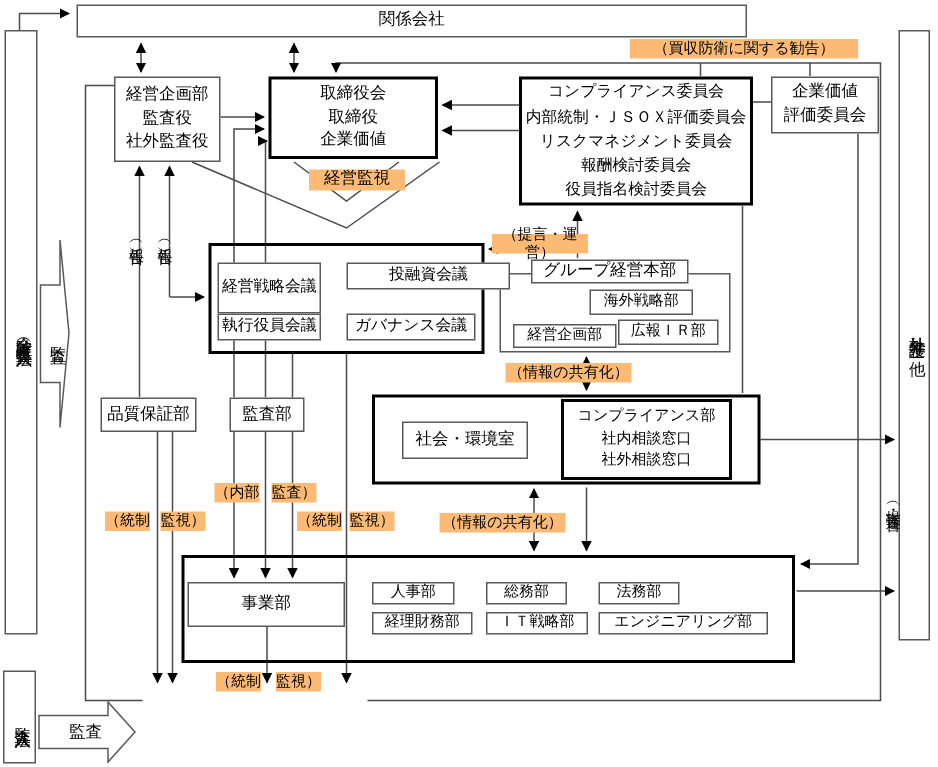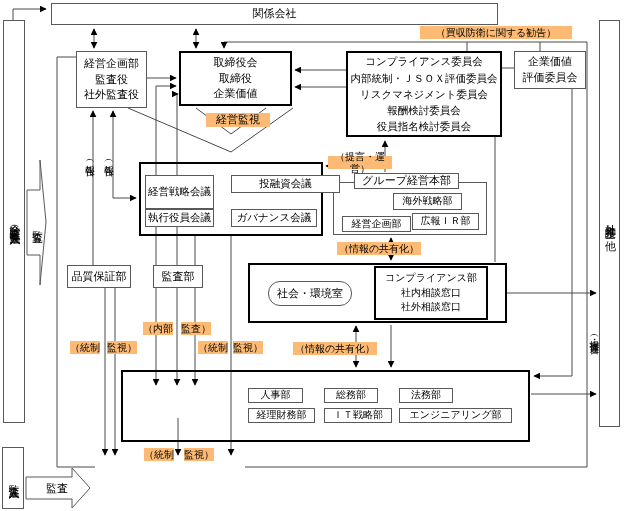--- a/index.html
+++ b/index.html
@@ -135,37 +135,38 @@
   <div class="b" style="left:354px;top:173px;width:105px;height:16px;z-index:3;">グループ経営本部</div>
   <div class="b s10" style="left:346px;top:193px;width:69px;height:17px;margin-left:47px;">海外戦略部</div>
   <div class="b s10" style="left:412px;top:193px;width:67px;height:17px;margin-top:20px;">広報ＩＲ部</div>
   <div class="b s10" style="left:342px;top:216px;width:69px;height:16px;">経営企画部</div>
   <div class="lbl" style="left:337px;top:242px;width:84px;height:13px;">（情報の共有化）</div>
 
   <div class="b" style="left:67px;top:265px;width:64px;height:23px;">品質保証部</div>
   <div class="b" style="left:153px;top:265px;width:50px;height:23px;">監査部</div>
 
   <div class="b thick clear" style="left:248px;top:263px;width:259px;height:60px;"></div>
-  <div class="b" style="left:268px;top:281px;width:84px;height:25px;border-radius:12px;">社会・環境室</div>
+  <div class="b" style="left:268px;top:281px;width:84px;height:25px;">社会・環境室</div>
   <div class="b thick s10" style="left:374px;top:266px;width:114px;height:54px;">
     <div>コンプライアンス部</div>
     <div>社内相談窓口</div>
     <div>社外相談窓口</div>
   </div>
 
   <div class="lbl" style="left:143px;top:322px;width:30px;height:13px;">（内部</div>
   <div class="lbl" style="left:181px;top:322px;width:30px;height:13px;">監査）</div>
   <div class="lbl" style="left:70px;top:341px;width:30px;height:13px;">（統制</div>
   <div class="lbl" style="left:107px;top:341px;width:30px;height:13px;">監視）</div>
   <div class="lbl" style="left:198px;top:341px;width:30px;height:13px;">（統制</div>
   <div class="lbl" style="left:233px;top:341px;width:30px;height:13px;">監視）</div>
   <div class="lbl" style="left:293px;top:342px;width:84px;height:13px;">（情報の共有化）</div>
   <div class="lbl vert nobg" style="left:587px;top:298px;width:14px;height:72px;">（提言・運営）</div>
 
   <div class="b thick clear" style="left:121px;top:370px;width:409px;height:72px;"></div>
+  <div class="b" style="left:125px;top:388px;width:105px;height:30px;">事業部</div>
   <div class="b s10" style="left:248px;top:388px;width:55px;height:15px;">人事部</div>
   <div class="b s10" style="left:324px;top:388px;width:54px;height:15px;">総務部</div>
   <div class="b s10" style="left:399px;top:388px;width:54px;height:15px;">法務部</div>
   <div class="b s10" style="left:248px;top:408px;width:67px;height:15px;">経理財務部</div>
   <div class="b s10" style="left:324px;top:408px;width:68px;height:15px;">ＩＴ戦略部</div>
   <div class="b s10" style="left:399px;top:408px;width:113px;height:15px;">エンジニアリング部</div>
 
   <div class="lbl" style="left:144px;top:448px;width:30px;height:13px;">（統制</div>
   <div class="lbl" style="left:184px;top:448px;width:30px;height:13px;">監視）</div>
   <div class="lbl nobg" style="left:42px;top:482px;width:30px;height:14px;font-size:11px;">監査</div>

